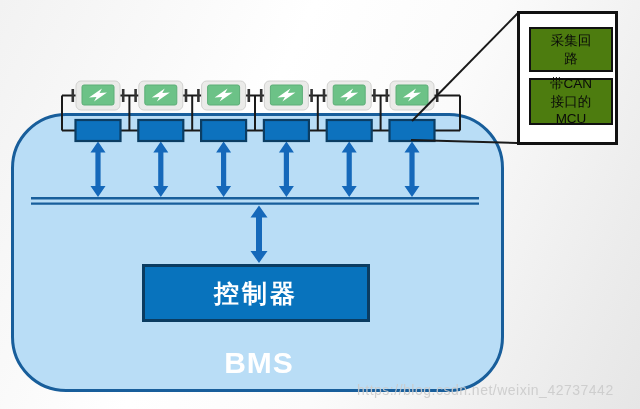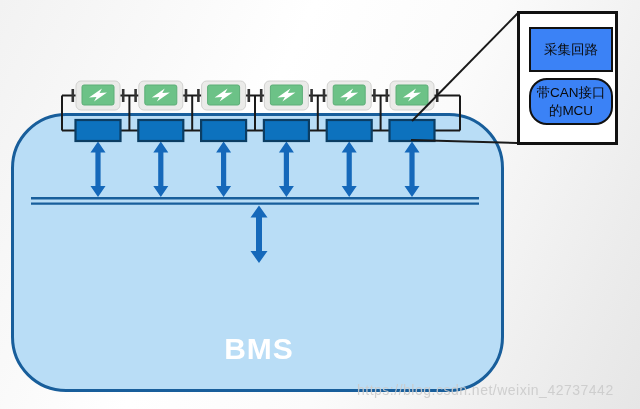--- a/index.html
+++ b/index.html
@@ -18,35 +18,35 @@
     left:142px;top:264px;width:228px;height:58px;box-sizing:border-box;
     background:#0873BD;border:3px solid #0B3C61;
     display:flex;align-items:center;justify-content:center;
     color:#ffffff;font-size:25px;font-weight:700;letter-spacing:3px;
   }
   #can-bus-label{
     left:380px;top:209px;width:94px;text-align:right;
     color:#0a0a0a;font-size:19px;line-height:22px;
   }
   #bms-label{
-    left:189px;top:332px;width:140px;text-align:center;
+    left:189px;top:346px;width:140px;text-align:center;
     color:#ffffff;font-size:30px;font-weight:600;letter-spacing:1px;
   }
   #callout-box{
     left:517px;top:11px;width:101px;height:134px;box-sizing:border-box;
     background:#ffffff;border:3px solid #111111;
   }
   .callout-item{
     position:absolute;left:9px;width:84px;box-sizing:border-box;
-    background:#3b82f6;border:2px solid #111111;
+    background:#4d7c0f;border:2px solid #111111;
     display:flex;align-items:center;justify-content:center;text-align:center;
-    color:#0a0a0a;font-size:13.5px;line-height:1.3;padding:1px;
+    color:#0a0a0a;font-size:13.5px;line-height:1.3;padding:15px;
   }
   #callout-item-0{top:13px;height:45px;}
-  #callout-item-1{top:64px;height:47px;border-radius:18px;}
+  #callout-item-1{top:64px;height:47px;}
   #watermark{
     left:357px;top:382px;font-size:14px;letter-spacing:0.5px;
     color:rgba(203,203,203,0.9);white-space:nowrap;
   }
 </style>
 </head>
 <body>
 
 <div id="canvas">
 
@@ -128,20 +128,23 @@
         <rect x="263.9" y="120" width="45" height="21" fill="#0D72BE" stroke="#0B3D63" stroke-width="2.2"></rect>
         <rect x="326.7" y="120" width="45" height="21" fill="#0D72BE" stroke="#0B3D63" stroke-width="2.2"></rect>
         <rect x="389.5" y="120" width="45" height="21" fill="#0D72BE" stroke="#0B3D63" stroke-width="2.2"></rect>
       </g>
       <g stroke="#1A1A1A" stroke-width="2">
         <line x1="412" y1="121" x2="518" y2="13"></line>
         <line x1="411" y1="140" x2="517" y2="143"></line>
       </g>
     </svg>
 
+  <div class="abs" id="controller-box">
+    <span>控制器</span>
+  </div>
 
 
   <div class="abs" id="bms-label">BMS</div>
 
   <div class="abs" id="callout-box">
     <div class="callout-item" id="callout-item-0">
       <span>采集回路</span>
     </div>
     <div class="callout-item" id="callout-item-1">
       <span>带CAN接口的MCU</span>

